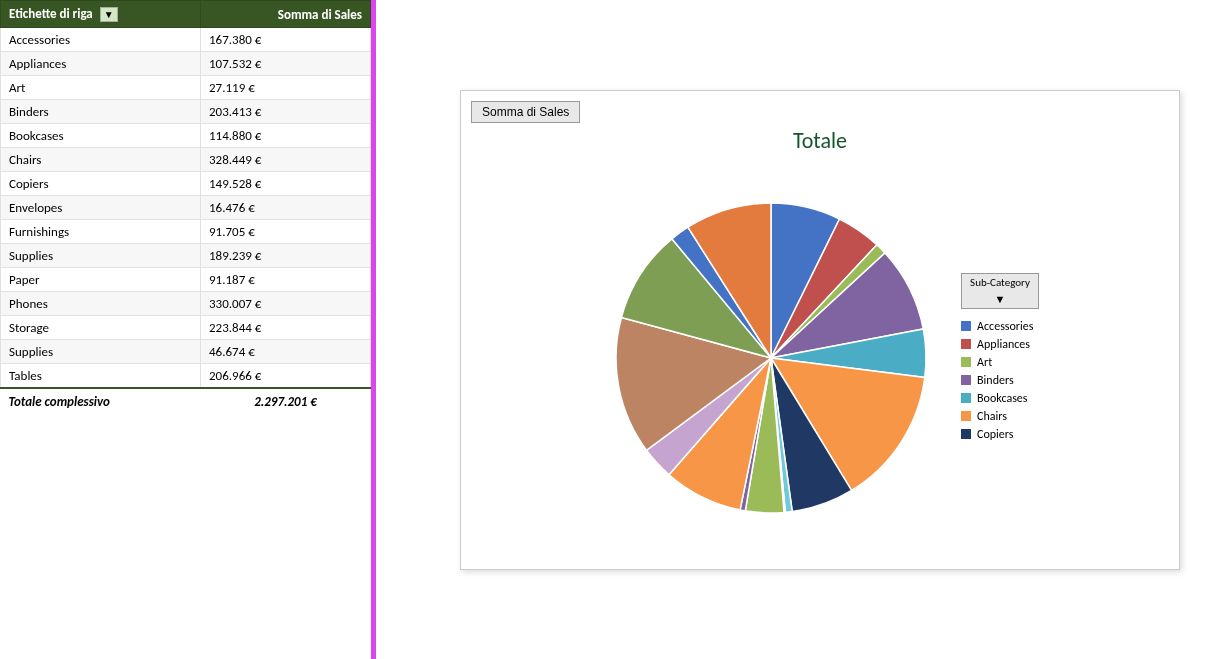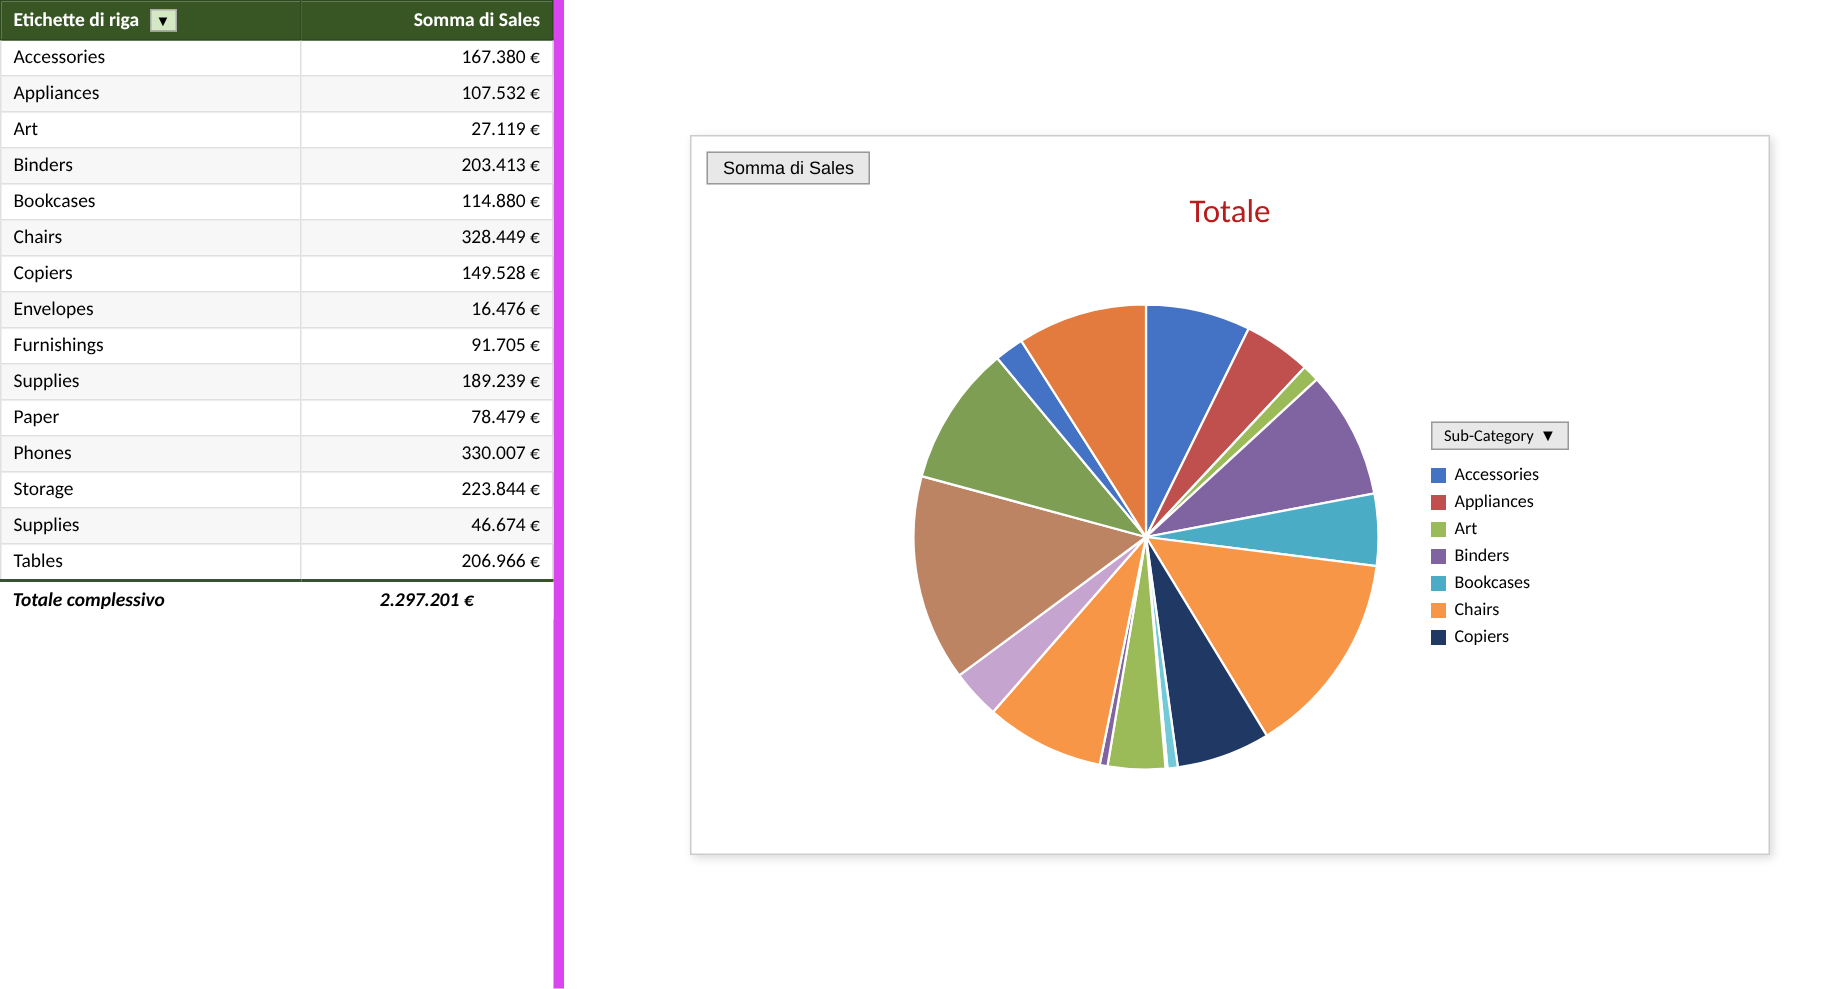--- a/index.html
+++ b/index.html
@@ -14,21 +14,21 @@
       display: flex;
       width: 1226px;
       min-height: 659px;
       background: #fff;
       position: relative;
     }
 
     .table-area {
       width: 376px;
       flex-shrink: 0;
-      border-right: 7px solid #d946ef;
+      border-right: 5px solid #d946ef;
     }
 
     table {
       border-collapse: collapse;
       width: 100%;
     }
 
     thead tr th {
       background: #375623;
       color: #fff;
@@ -59,21 +59,20 @@
     }
 
     tbody tr td {
       padding: 4px 8px;
       border-bottom: 1px solid #e0e0e0;
       border-left: 1px solid #e0e0e0;
       border-right: 1px solid #e0e0e0;
     }
 
     tbody tr td:last-child {
-      text-align: right;
     }
 
     tbody tr:nth-child(even) {
       background: #f7f7f7;
     }
 
     .total-row td {
       font-weight: bold;
       border-top: 2px solid #375623;
       background: #fff !important;
@@ -106,21 +105,21 @@
       border: 1px solid #999;
       background: #e8e8e8;
       padding: 3px 10px;
       font-size: 12px;
       cursor: pointer;
       margin-bottom: 4px;
     }
 
     .chart-title {
       font-size: 22px;
-      color: #b91c1c;
+      color: #14532d;
       margin-bottom: 2px;
       align-self: center;
     }
 
     .chart-content {
       display: flex;
       align-items: center;
       justify-content: center;
       width: 100%;
       flex: 1;
@@ -147,20 +146,21 @@
     .legend-filter-btn {
       border: 1px solid #999;
       background: #e8e8e8;
       padding: 2px 8px;
       font-size: 11px;
       cursor: pointer;
       margin-bottom: 6px;
       display: flex;
       align-items: center;
       gap: 4px;
+      flex-direction: column;
     }
 
     .legend-item {
       display: flex;
       align-items: center;
       gap: 6px;
       font-size: 12px;
       padding: 2px 0;
     }
 
@@ -224,21 +224,21 @@
           <tr>
             <td>Furnishings</td>
             <td>91.705 €</td>
           </tr>
           <tr>
             <td>Supplies</td>
             <td>189.239 €</td>
           </tr>
           <tr>
             <td>Paper</td>
-            <td>78.479 €</td>
+            <td>91.187 €</td>
           </tr>
           <tr>
             <td>Phones</td>
             <td>330.007 €</td>
           </tr>
           <tr>
             <td>Storage</td>
             <td>223.844 €</td>
           </tr>
           <tr>

